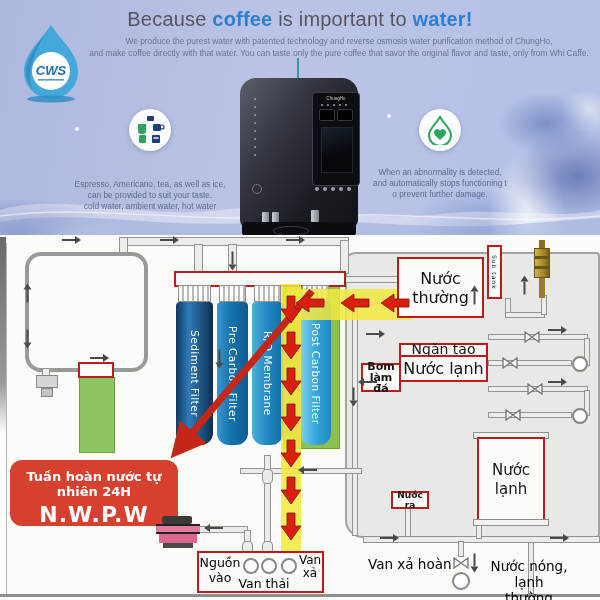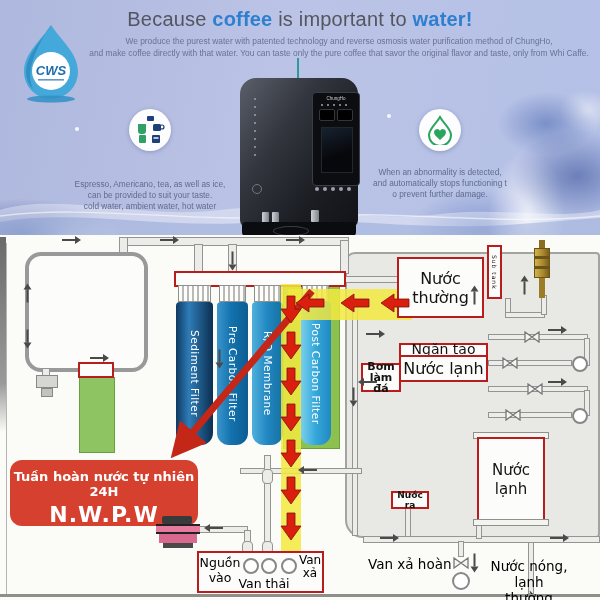--- a/index.html
+++ b/index.html
@@ -249,21 +249,21 @@
     <div class="abs" style="left:473px;top:284px;width:76px;height:7px;background:#f3f3f0;border:1.5px solid #8f8f8c;box-sizing:border-box;z-index:7;"></div>
 
     <div class="abs" style="left:531px;top:5px;width:22px;height:58px;z-index:7;">
       <div class="abs" style="left:8px;top:0;width:6px;height:9px;background:#8a6d20;"></div>
       <div class="abs" style="left:3px;top:8px;width:16px;height:30px;background:linear-gradient(90deg,#d2b24a,#a5852c 60%,#7a5f1d);border:1px solid #6b5418;box-sizing:border-box;"></div>
       <div class="abs" style="left:3px;top:16px;width:16px;height:3px;background:#6b5418;"></div>
       <div class="abs" style="left:3px;top:26px;width:16px;height:3px;background:#6b5418;"></div>
       <div class="abs" style="left:8px;top:38px;width:6px;height:20px;background:#9c7c26;"></div>
     </div>
 
-    <div class="abs" style="left:10px;top:225px;width:188px;height:66px;background:#d6402e;border-radius:12px;z-index:8;color:#fff;text-align:center;">
+    <div class="abs" style="left:10px;top:225px;width:168px;height:66px;background:#d6402e;border-radius:12px;z-index:8;color:#fff;text-align:center;">
       <div style="margin-top:9px;font-size:13px;font-weight:bold;">Tuần hoàn nước tự nhiên 24H</div>
       <div style="margin-top:3px;font-size:22px;font-weight:bold;letter-spacing:1px;">N.W.P.W</div>
     </div>
 
     <div class="abs" style="left:156px;top:281px;width:44px;height:34px;z-index:9;">
       <div class="abs" style="left:6px;top:0;width:30px;height:8px;background:#3a3a3a;border-radius:2px;"></div>
       <div class="abs" style="left:0;top:8px;width:44px;height:10px;background:#e57a9e;border-top:2px solid #222;border-bottom:2px solid #222;box-sizing:border-box;"></div>
       <div class="abs" style="left:3px;top:18px;width:38px;height:9px;background:#d9698f;"></div>
       <div class="abs" style="left:7px;top:27px;width:30px;height:5px;background:#4a4a4a;"></div>
     </div>

